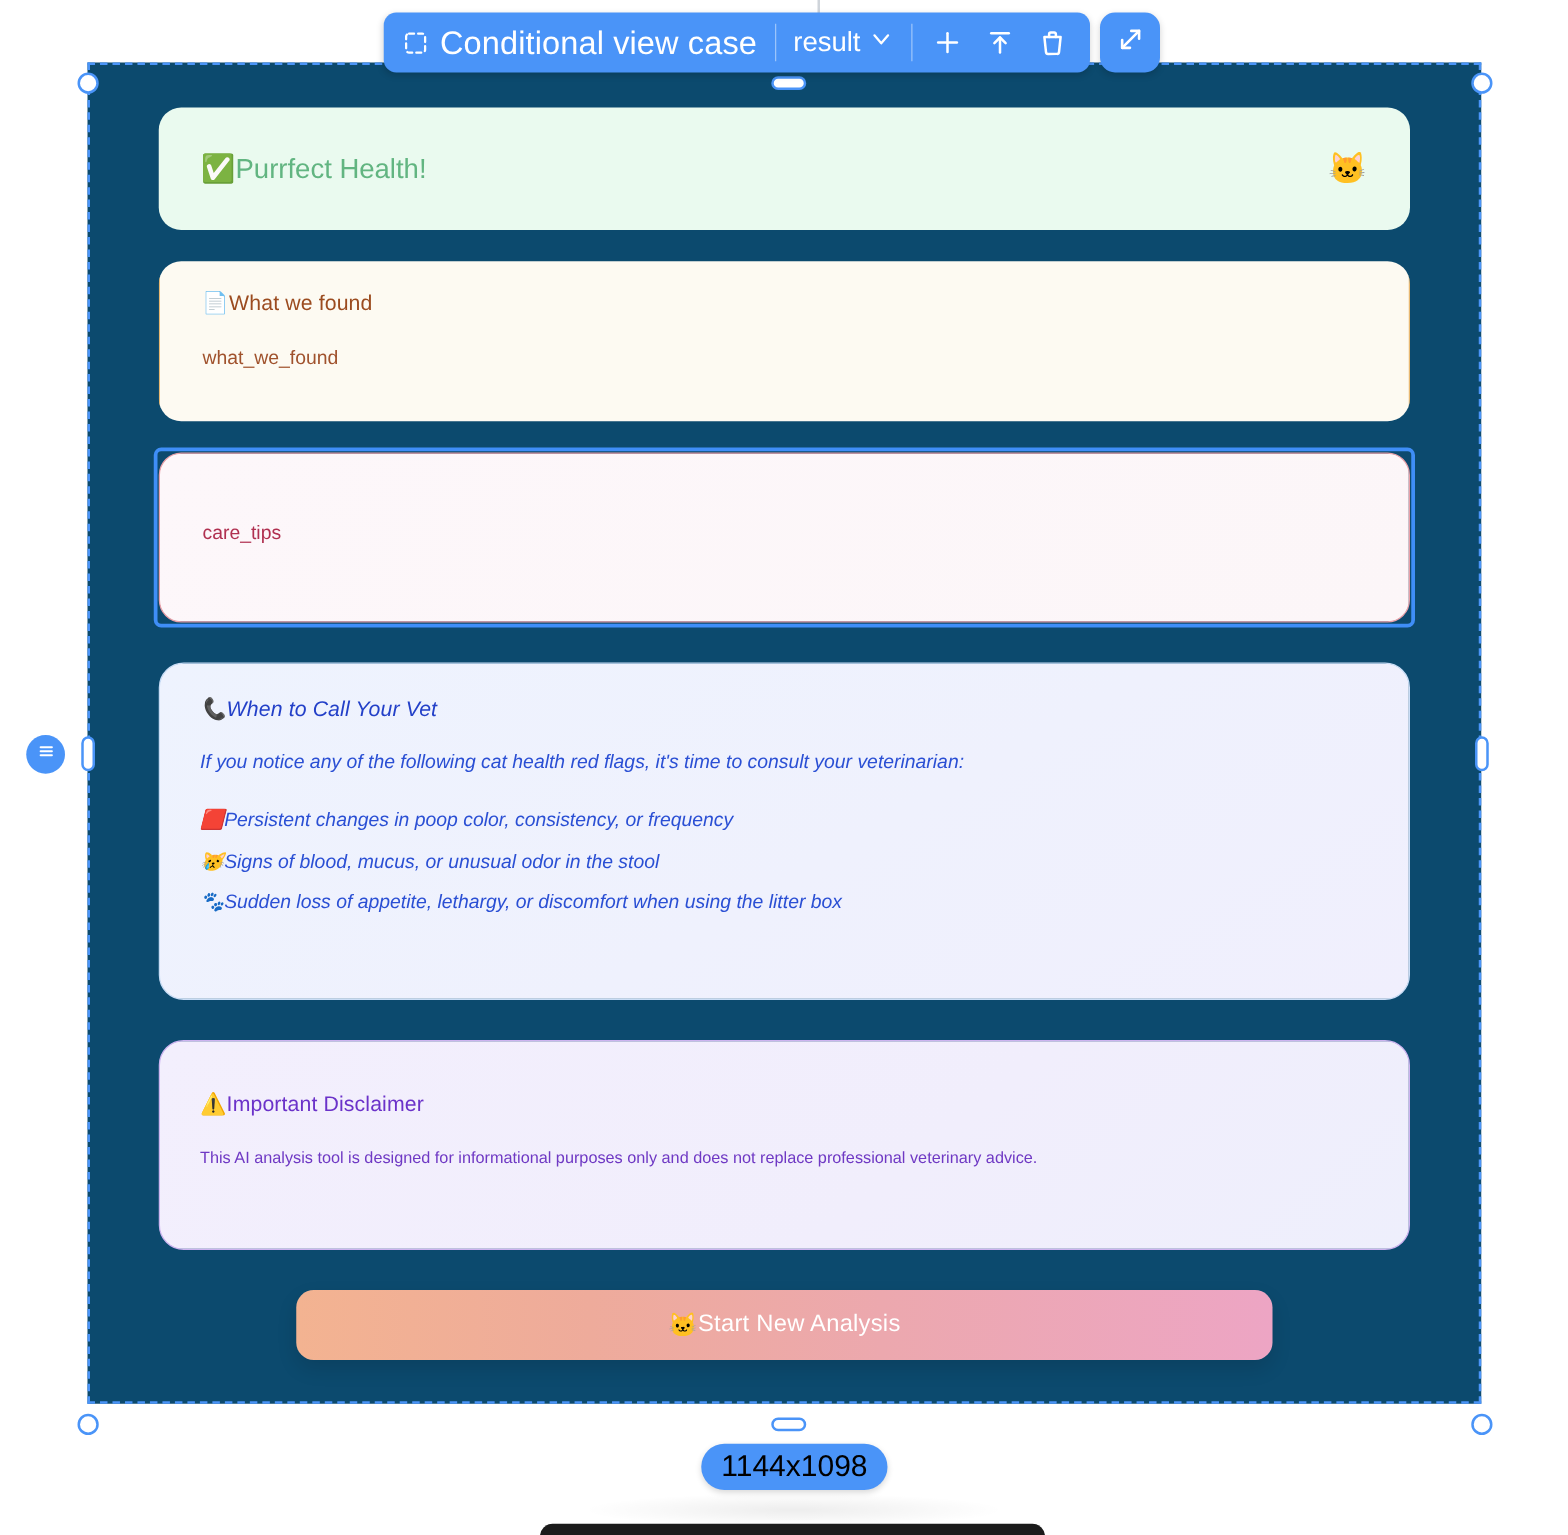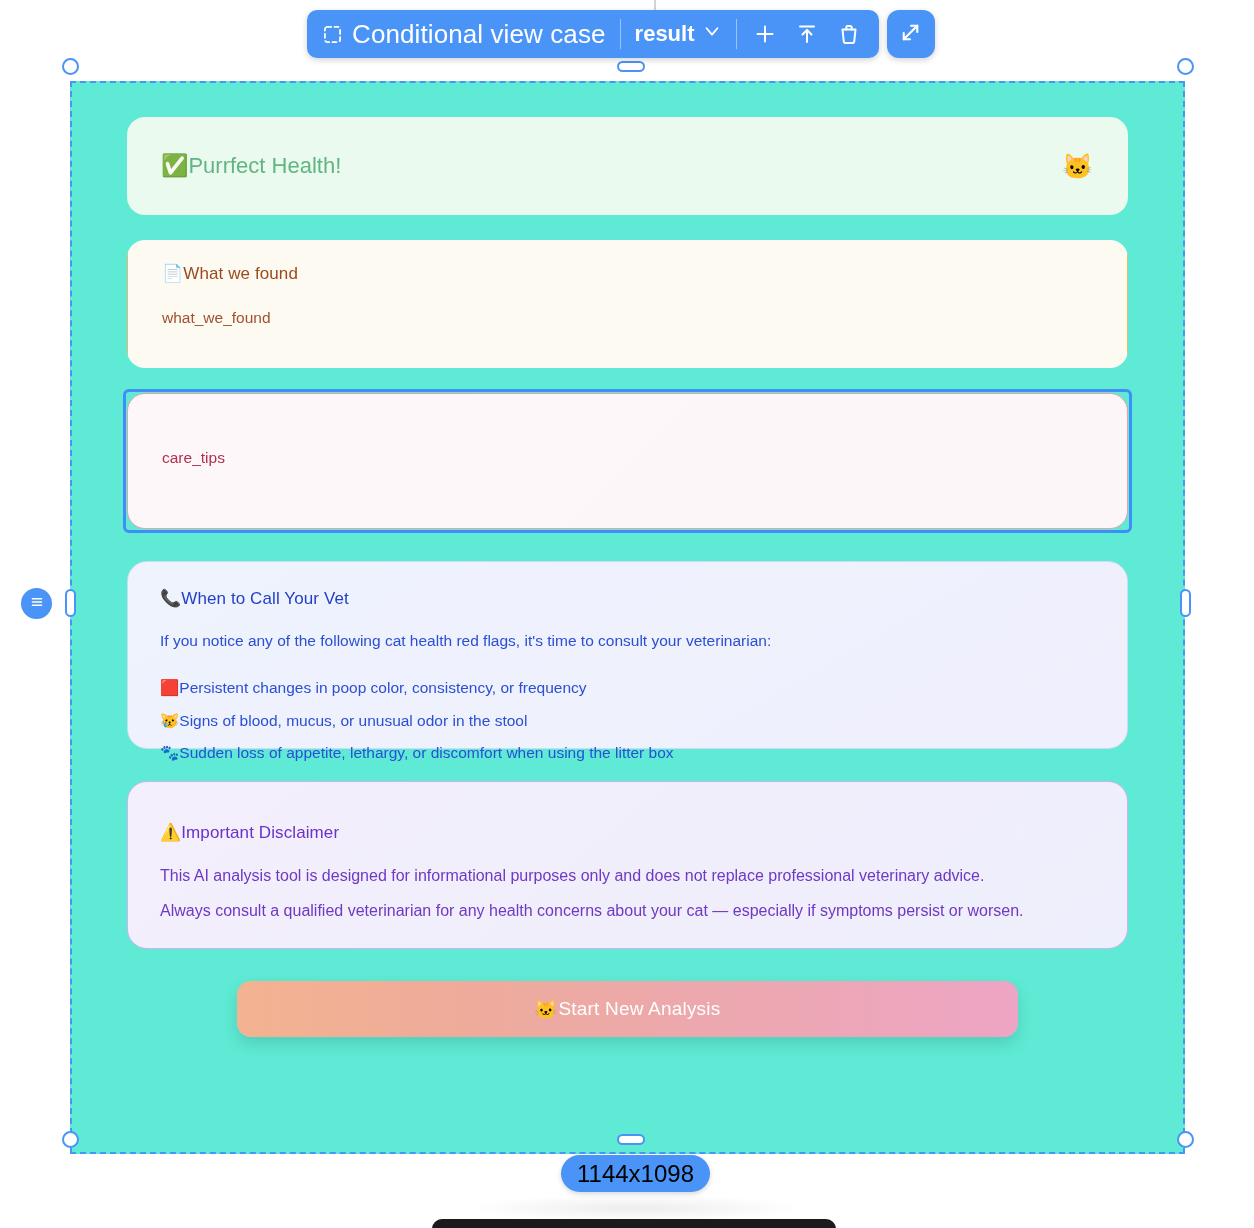--- a/index.html
+++ b/index.html
@@ -68,21 +68,20 @@
     flex: 0 0 19px;
   }
 
   .tb-select {
     display: flex;
     align-items: flex-start;
     gap: 7px;
     color: #ffffff;
     font-size: 22px;
     white-space: nowrap;
-    font-weight: bold;
   }
 
   .tb-icons {
     display: flex;
     align-items: center;
     gap: 18px;
     padding: 0 16px;
   }
 
   .tb-icon { width: 24px; height: 24px; display: block; cursor: pointer; }
@@ -96,25 +95,25 @@
     align-items: center;
     justify-content: center;
     box-shadow: 0 2px 6px rgba(0,0,0,0.18);
     cursor: pointer;
   }
 
   
   .sel-frame {
     position: absolute;
     left: 70px;
-    top: 81px;
+    top: 50px;
     width: 1115px;
     height: 1073px;
     border: 2px dashed #4a94f8;
-    background: #5eead4;
+    background: #0c4a6e;
     z-index: 5;
   }
 
   .handle-corner {
     position: absolute;
     width: 17px;
     height: 17px;
     border: 2.5px solid #4a94f8;
     border-radius: 50%;
     background: #ffffff;
@@ -240,25 +239,26 @@
     border: 1px solid #e9a0a8;
     border-radius: 18px;
     padding: 30px 34px 0 34px;
   }
   .card-caretips .card-title { color: #9e2b4e; }
   .card-caretips .card-body  { color: #b03050; margin-top: 22px; }
 
   
   .card-vet {
     margin-top: 32px;
-    height: 188px;
+    height: 270px;
     background: linear-gradient(150deg,#eef3fe 0%, #eff1fd 55%, #f0effd 100%);
     border: 1px solid #c9ddf6;
     border-radius: 20px;
     padding: 26px 32px;
+    font-style: italic;
   }
   .card-vet .card-title { color: #2340c8; }
   .vet-intro {
     margin-top: 23px;
     font-size: 15.5px;
     color: #2a4fd4;
   }
   .vet-list { margin-top: 30px; }
   .vet-item {
     font-size: 15.5px;
@@ -274,21 +274,21 @@
     margin-top: 32px;
     height: 168px;
     background: linear-gradient(140deg,#f3effd 0%, #f1eefc 60%, #eeeffc 100%);
     border: 1px solid #cdb4f0;
     border-radius: 20px;
     padding: 40px 32px;
   }
   .card-disclaimer .card-title { color: #6b32c9; }
   .disc-line {
     margin-top: 24px;
-    font-size: 16px;
+    font-size: 13px;
     color: #6f39c4;
     white-space: nowrap;
   }
   .disc-line.second { margin-top: 17px; }
 
   
   .start-btn {
     margin: 32px auto 0 auto;
     width: 781px;
     height: 56px;
@@ -466,21 +466,20 @@
             <span class="vi-emoji">🐾</span><span>Sudden loss of appetite, lethargy, or discomfort when using the litter box</span>
           </div>
         </div>
       </div>
 
       <div class="card card-disclaimer">
         <div class="card-title">
           <span>⚠️</span><span>Important Disclaimer</span>
         </div>
         <div class="disc-line">This AI analysis tool is designed for informational purposes only and does not replace professional veterinary advice.</div>
-        <div class="disc-line second">Always consult a qualified veterinarian for any health concerns about your cat — especially if symptoms persist or worsen.</div>
       </div>
 
       <div class="start-btn">
         <span>🐱</span>
           <span>Start New Analysis</span>
       </div>
 
     </div>
   </div>
 

